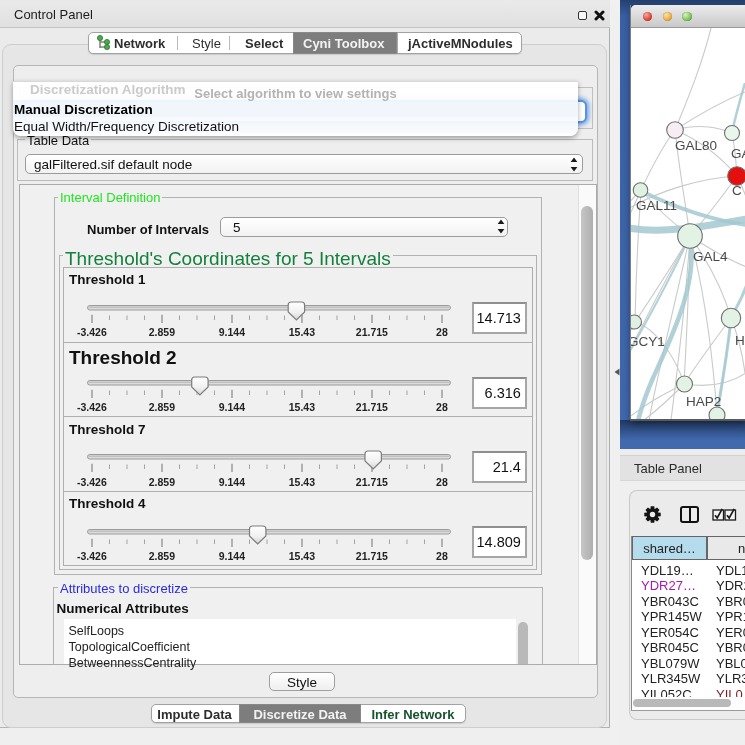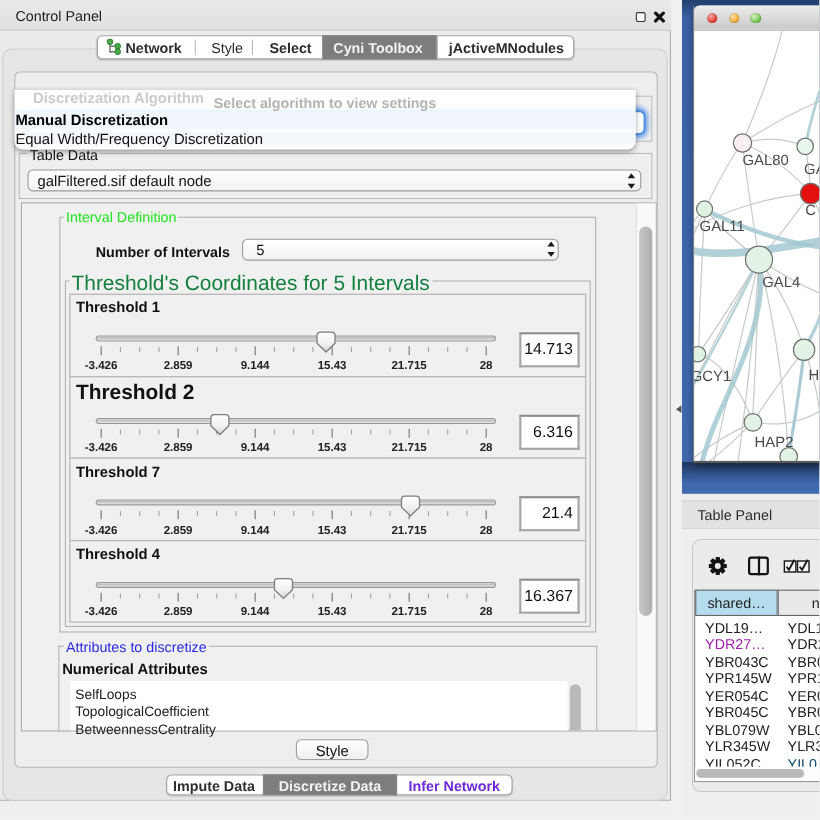--- a/index.html
+++ b/index.html
@@ -264,38 +264,38 @@
 <div class="lab" style="left:238.4px;top:58.6px;width:0;font-size:10.5px;font-weight:700;color:#222;display:flex;justify-content:center">
       <span style="white-space:nowrap">15.43</span>
     </div>
 <div class="lab" style="left:308.4px;top:58.6px;width:0;font-size:10.5px;font-weight:700;color:#222;display:flex;justify-content:center">
       <span style="white-space:nowrap">21.715</span>
     </div>
 <div class="lab" style="left:378.4px;top:58.6px;width:0;font-size:10.5px;font-weight:700;color:#222;display:flex;justify-content:center">
       <span style="white-space:nowrap">28</span>
     </div>
 <div class="abs" style="left:408.4px;top:34.1px;width:55px;height:32px;background:#fff;border:2px solid #a6a6a6;border-top-color:#8f8f8f"></div>
-<div class="lab" style="left:408.4px;top:42px;width:49px;text-align:right;font-size:14.5px;color:#111">16.367</div>
+<div class="lab" style="left:408.4px;top:42px;width:49px;text-align:right;font-size:14.5px;color:#111">14.809</div>
 </div>
 <div class="abs" style="left:53.2px;top:586.9px;width:490px;height:78px;border:1px solid #b2b2b2;border-bottom:none"></div>
 <div class="lab" style="left:58px;top:580.5px;font-size:13px;color:#2a2ae0;background:#f0f0f0;padding:0 2px">Attributes to discretize</div>
 <div class="lab" style="left:56.5px;top:601px;font-size:13.5px;font-weight:700;color:#111">Numerical Attributes</div>
 <div class="abs" style="left:64px;top:619px;width:452px;height:45px;background:#fff"></div>
 <div class="lab" style="left:68.5px;top:623.5px;font-size:12.5px;color:#222">SelfLoops</div>
 <div class="lab" style="left:68.5px;top:639.9px;font-size:12.5px;color:#222">TopologicalCoefficient</div>
 <div class="lab" style="left:68.5px;top:656.3px;font-size:12.5px;color:#222">BetweennessCentrality</div>
 <div class="abs" style="left:518px;top:622px;width:10px;height:42px;background:#b9b9b9;border-radius:5px 5px 0 0"></div>
 <div class="abs" style="left:20px;top:656.5px;width:557px;height:11px;background:linear-gradient(rgba(240,240,240,0),rgba(240,240,240,0))"></div>
 <div class="abs" style="left:269px;top:672px;width:66px;height:19px;background:linear-gradient(#ffffff,#efefef);border:1px solid #9e9e9e;border-radius:5px"></div>
 <div class="lab" style="left:269px;top:675px;width:66px;text-align:center;font-size:13.5px;color:#111">Style</div>
 <div class="abs" style="left:150.5px;top:704px;width:315px;height:19px;background:#fff;border:1px solid #a2a2a2;border-radius:5px;box-shadow:0 1px 1px rgba(0,0,0,.12)"></div>
 <div class="abs" style="left:239px;top:704px;width:122px;height:19px;background:#7d7d7d;border:1px solid #888"></div>
 <div class="lab" style="left:150.5px;top:707px;width:88px;text-align:center;font-size:13px;font-weight:700;color:#2d2d2d">Impute Data</div>
 <div class="lab" style="left:239px;top:707px;width:122px;text-align:center;font-size:13px;font-weight:700;color:#f3f3f3">Discretize Data</div>
-<div class="lab" style="left:361px;top:707px;width:104px;text-align:center;font-size:13px;font-weight:700;color:#6d28d9">Infer Network</div>
+<div class="lab" style="left:361px;top:707px;width:104px;text-align:center;font-size:13px;font-weight:700;color:#14532d">Infer Network</div>
 <div class="abs" style="left:13px;top:81px;width:565px;height:55px;background:rgba(255,255,255,.95);border-top:1px solid rgba(190,190,190,.6);border-radius:0 0 8px 8px;box-shadow:0 2px 5px rgba(0,0,0,.35)"></div>
 <div class="abs" style="left:13px;top:100px;width:565px;height:17px;background:rgba(226,237,249,.5)"></div>
 <div class="abs" style="left:13px;top:117px;width:565px;height:16px;background:rgba(226,237,249,.25)"></div>
 <div class="lab" style="left:30px;top:82px;font-size:13.5px;font-weight:700;color:#cbcbcb">Discretization Algorithm</div>
 <div class="lab" style="left:13px;top:86px;width:565px;text-align:center;font-size:13px;font-weight:700;color:#b3b3b3">Select algorithm to view settings</div>
 <div class="lab" style="left:14px;top:102px;font-size:13.5px;font-weight:700;color:#000">Manual Discretization</div>
 <div class="lab" style="left:14px;top:119px;font-size:13.5px;color:#111">Equal Width/Frequency Discretization</div>
 <div class="abs" style="left:610px;top:0;width:10px;height:745px;background:#f0f0f0"></div>
 <svg class="abs" style="left:614px;top:368px" width="6" height="8">
     <path d="M5.5,0.5 L0.5,4 L5.5,7.5 Z" fill="#555"></path>
@@ -401,15 +401,15 @@
 <div class="lab" style="left:716px;top:609.0px;font-size:13px;color:#222;">YPR1</div>
 <div class="lab" style="left:641px;top:624.5px;font-size:13px;color:#222;">YER054C</div>
 <div class="lab" style="left:716px;top:624.5px;font-size:13px;color:#222;">YER0</div>
 <div class="lab" style="left:641px;top:640.0px;font-size:13px;color:#222;">YBR045C</div>
 <div class="lab" style="left:716px;top:640.0px;font-size:13px;color:#222;">YBR0</div>
 <div class="lab" style="left:641px;top:655.5px;font-size:13px;color:#222;">YBL079W</div>
 <div class="lab" style="left:716px;top:655.5px;font-size:13px;color:#222;">YBL0</div>
 <div class="lab" style="left:641px;top:671.0px;font-size:13px;color:#222;">YLR345W</div>
 <div class="lab" style="left:716px;top:671.0px;font-size:13px;color:#222;">YLR3</div>
 <div class="lab" style="left:641px;top:686.5px;font-size:13px;color:#222;max-height:12px;overflow:hidden;">YIL052C</div>
-<div class="lab" style="left:716px;top:686.5px;font-size:13px;color:#0c4a6e;max-height:12px;overflow:hidden;">YIL0</div>
+<div class="lab" style="left:716px;top:686.5px;font-size:13px;color:#7f1d1d;max-height:12px;overflow:hidden;">YIL0</div>
 <div class="abs" style="left:632px;top:697px;width:113px;height:13px;background:#fdfdfd"></div>
 <div class="abs" style="left:633px;top:699px;width:98px;height:8px;background:#b9b9b9;border-radius:4px"></div>
 <div class="abs" style="left:631px;top:710px;width:114px;height:1px;background:#9a9a9a"></div>
 </body></html>

